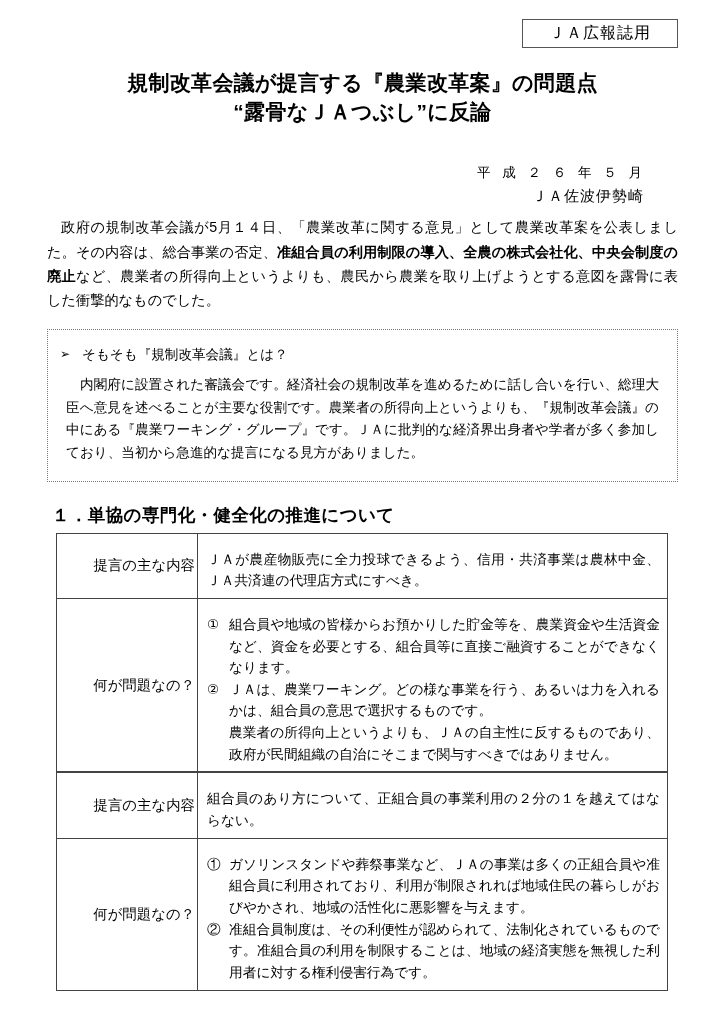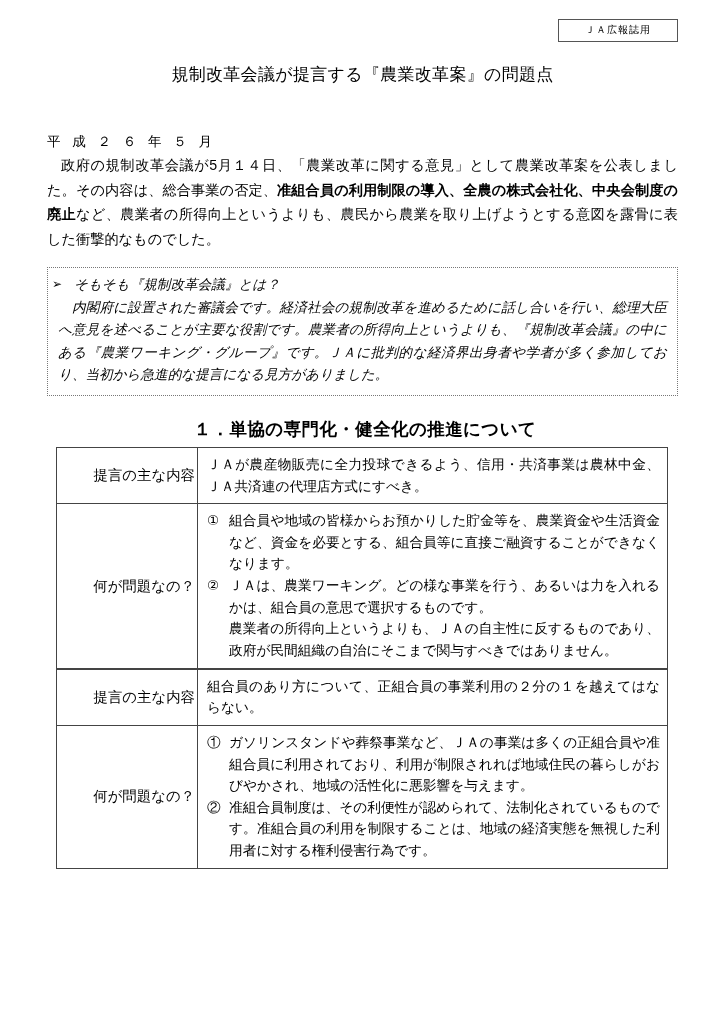--- a/index.html
+++ b/index.html
@@ -26,118 +26,116 @@
 
   
   .header-row {
     display: flex;
     justify-content: flex-end;
     padding-top: 19px;
   }
   .tag-box {
     border: 1px solid #555555;
     padding: 5px 26px 6px 26px;
-    font-size: 10px;
+    font-size: 16px;
     letter-spacing: 1px;
     line-height: 1;
     white-space: nowrap;
   }
 
   
   .title-block {
     text-align: center;
     margin-top: 21px;
   }
   .title-line {
-    font-size: 17px;
-    font-weight: normal;
+    font-size: 21px;
+    font-weight: bold;
     letter-spacing: 0.3px;
     line-height: 1.38;
     white-space: nowrap;
   }
 
   
   .dateline {
-    text-align: left;
-    margin-top: 46px;
+    text-align: right;
+    margin-top: 36px;
     padding-right: 32px;
   }
   .date-text {
     font-size: 13.5px;
     letter-spacing: 4px;
     line-height: 1.55;
   }
   .org-text {
     font-size: 15px;
     letter-spacing: 1px;
     line-height: 1.55;
     padding-right: 2px;
   }
 
   
   .intro {
-    margin-top: 0;
+    margin-top: 8px;
   }
   .intro p {
     margin: 0;
     font-size: 14.2px;
     line-height: 1.72;
     text-align: justify;
     text-justify: inter-character;
   }
   .indent1 { text-indent: 14px; }
   .b { font-weight: bold; }
 
   
   .note-box {
     border: 1px dotted #777777;
     margin-top: 16px;
     padding: 6px 10px 8px 10px;
   }
   .note-box p {
-    margin: 0;
+    margin: 8px;
     font-size: 13.6px;
     line-height: 1.66;
     text-align: justify;
     text-justify: inter-character;
-    font-style: italic;
   }
   .note-head {
     padding-left: 18px;
     text-indent: -2px;
   }
   .arrow-mark {
     display: inline-block;
     width: 20px;
     margin-left: -20px;
     font-size: 12px;
     vertical-align: 1px;
   }
 
   
   h2.section-title {
     font-size: 17.5px;
     font-weight: bold;
     margin: 23px 0 7px 5px;
     letter-spacing: 0.4px;
     line-height: 1.2;
-    text-align: center;
   }
 
   
   table.info-table {
     width: 612px;
     margin-left: 9px;
     border-collapse: collapse;
     table-layout: fixed;
   }
   table.info-table td {
     border: 1px solid #444444;
     vertical-align: top;
-    padding: 6px 7px 6px 9px;
+    padding: 15px 7px 6px 9px;
     font-size: 13.7px;
     line-height: 1.58;
     text-align: justify;
     text-justify: inter-character;
   }
   table.info-table td.label-cell {
     width: 136px;
     vertical-align: middle;
     text-align: right;
     padding: 6px 2px;
@@ -166,24 +164,26 @@
 <body>
 
 <div class="page">
 
   <div class="header-row">
     <div class="tag-box">ＪＡ広報誌用</div>
   </div>
 
   <div class="title-block">
     <div class="title-line">規制改革会議が提言する『農業改革案』の問題点</div>
+    <div class="title-line">“露骨なＪＡつぶし”に反論</div>
   </div>
 
   <div class="dateline">
     <div class="date-text">平 成 ２ ６ 年 ５ 月</div>
+    <div class="org-text">ＪＡ佐波伊勢崎</div>
   </div>
 
   <div class="intro">
     <p class="indent1"><span>政府の規制改革会議が5月１４日、「農業改革に関する意見」として農業改革案を公表しました。その内容は、総合事業の否定、</span><span class="b">准組合員の利用制限の導入、全農の株式会社化、中央会制度の廃止</span><span>など、農業者の所得向上というよりも、農民から農業を取り上げようとする意図を露骨に表した衝撃的なものでした。</span></p>
   </div>
 
   <div class="note-box">
     <p class="note-head"><span class="arrow-mark">➢</span><span>そもそも『規制改革会議』とは？</span></p>
     <p class="indent1">内閣府に設置された審議会です。経済社会の規制改革を進めるために話し合いを行い、総理大臣へ意見を述べることが主要な役割です。農業者の所得向上というよりも、『規制改革会議』の中にある『農業ワーキング・グループ』です。ＪＡに批判的な経済界出身者や学者が多く参加しており、当初から急進的な提言になる見方がありました。</p>
   </div>

